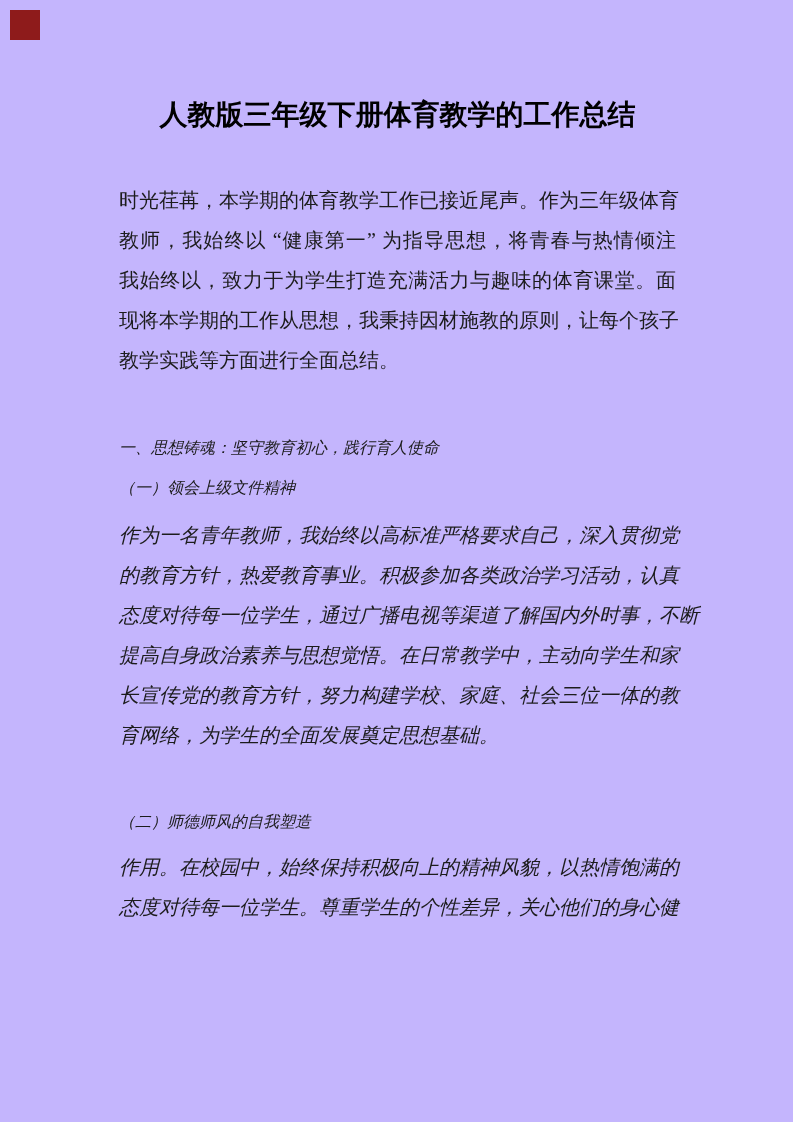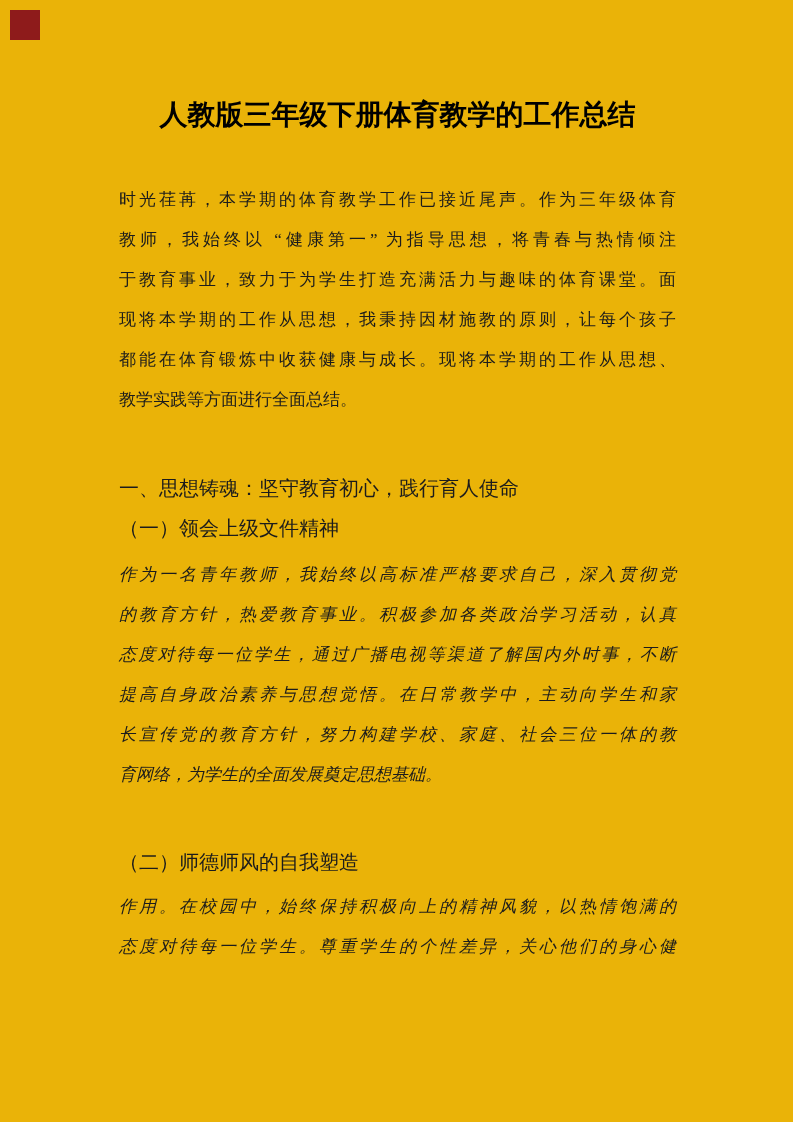--- a/index.html
+++ b/index.html
@@ -4,21 +4,21 @@
 <style>
   html, body {
     margin: 0;
     padding: 0;
     background: #ffffff;
   }
   .page {
     position: relative;
     width: 793px;
     height: 1122px;
-    background: #eab308;
+    background: #c4b5fd;
     overflow: hidden;
     font-family: "Liberation Serif", "DejaVu Serif", serif;
     color: #1c1c1c;
     box-sizing: border-box;
     padding: 0 117px 0 119px;
   }
   .corner-badge {
     position: absolute;
     left: 10px;
     top: 10px;
@@ -32,33 +32,34 @@
     line-height: 42px;
     font-size: 28px;
     font-weight: bold;
     color: #000000;
     text-align: center;
     white-space: nowrap;
   }
   .para { margin: 0; }
   .para-intro { margin-top: 44px; }
   .heading {
-    font-size: 20px;
+    font-size: 16px;
     height: 40px;
     line-height: 40px;
     font-weight: normal;
     white-space: nowrap;
     overflow: visible;
+    font-style: italic;
   }
   .heading-s1 { margin-top: 48px; }
   .para-after-sub { margin-top: 7px; font-style: italic; }
   .heading-s2 { margin-top: 47px; }
   .para-last-block { margin-top: 5px; }
   .line {
-    font-size: 17px;
+    font-size: 20px;
     height: 40px;
     line-height: 40px;
     text-align: justify;
     text-align-last: justify;
     text-justify: inter-character;
     white-space: nowrap;
     overflow: visible;
   }
   .line-last {
     text-align-last: left;
@@ -69,23 +70,22 @@
 
 <div class="page">
 
   <div class="corner-badge"></div>
 
   <h1 class="doc-title">人教版三年级下册体育教学的工作总结</h1>
 
   <div class="para para-intro">
       <div class="line">时光荏苒，本学期的体育教学工作已接近尾声。作为三年级体育</div>
       <div class="line">教师，我始终以 “健康第一” 为指导思想，将青春与热情倾注</div>
-      <div class="line">于教育事业，致力于为学生打造充满活力与趣味的体育课堂。面</div>
+      <div class="line">我始终以，致力于为学生打造充满活力与趣味的体育课堂。面</div>
       <div class="line">现将本学期的工作从思想，我秉持因材施教的原则，让每个孩子</div>
-      <div class="line">都能在体育锻炼中收获健康与成长。现将本学期的工作从思想、</div>
       <div class="line line-last">教学实践等方面进行全面总结。</div>
     </div>
 
   <div class="heading heading-s1">一、思想铸魂：坚守教育初心，践行育人使命</div>
 
   <div class="heading">（一）领会上级文件精神</div>
 
   <div class="para para-after-sub">
       <div class="line">作为一名青年教师，我始终以高标准严格要求自己，深入贯彻党</div>
       <div class="line">的教育方针，热爱教育事业。积极参加各类政治学习活动，认真</div>

